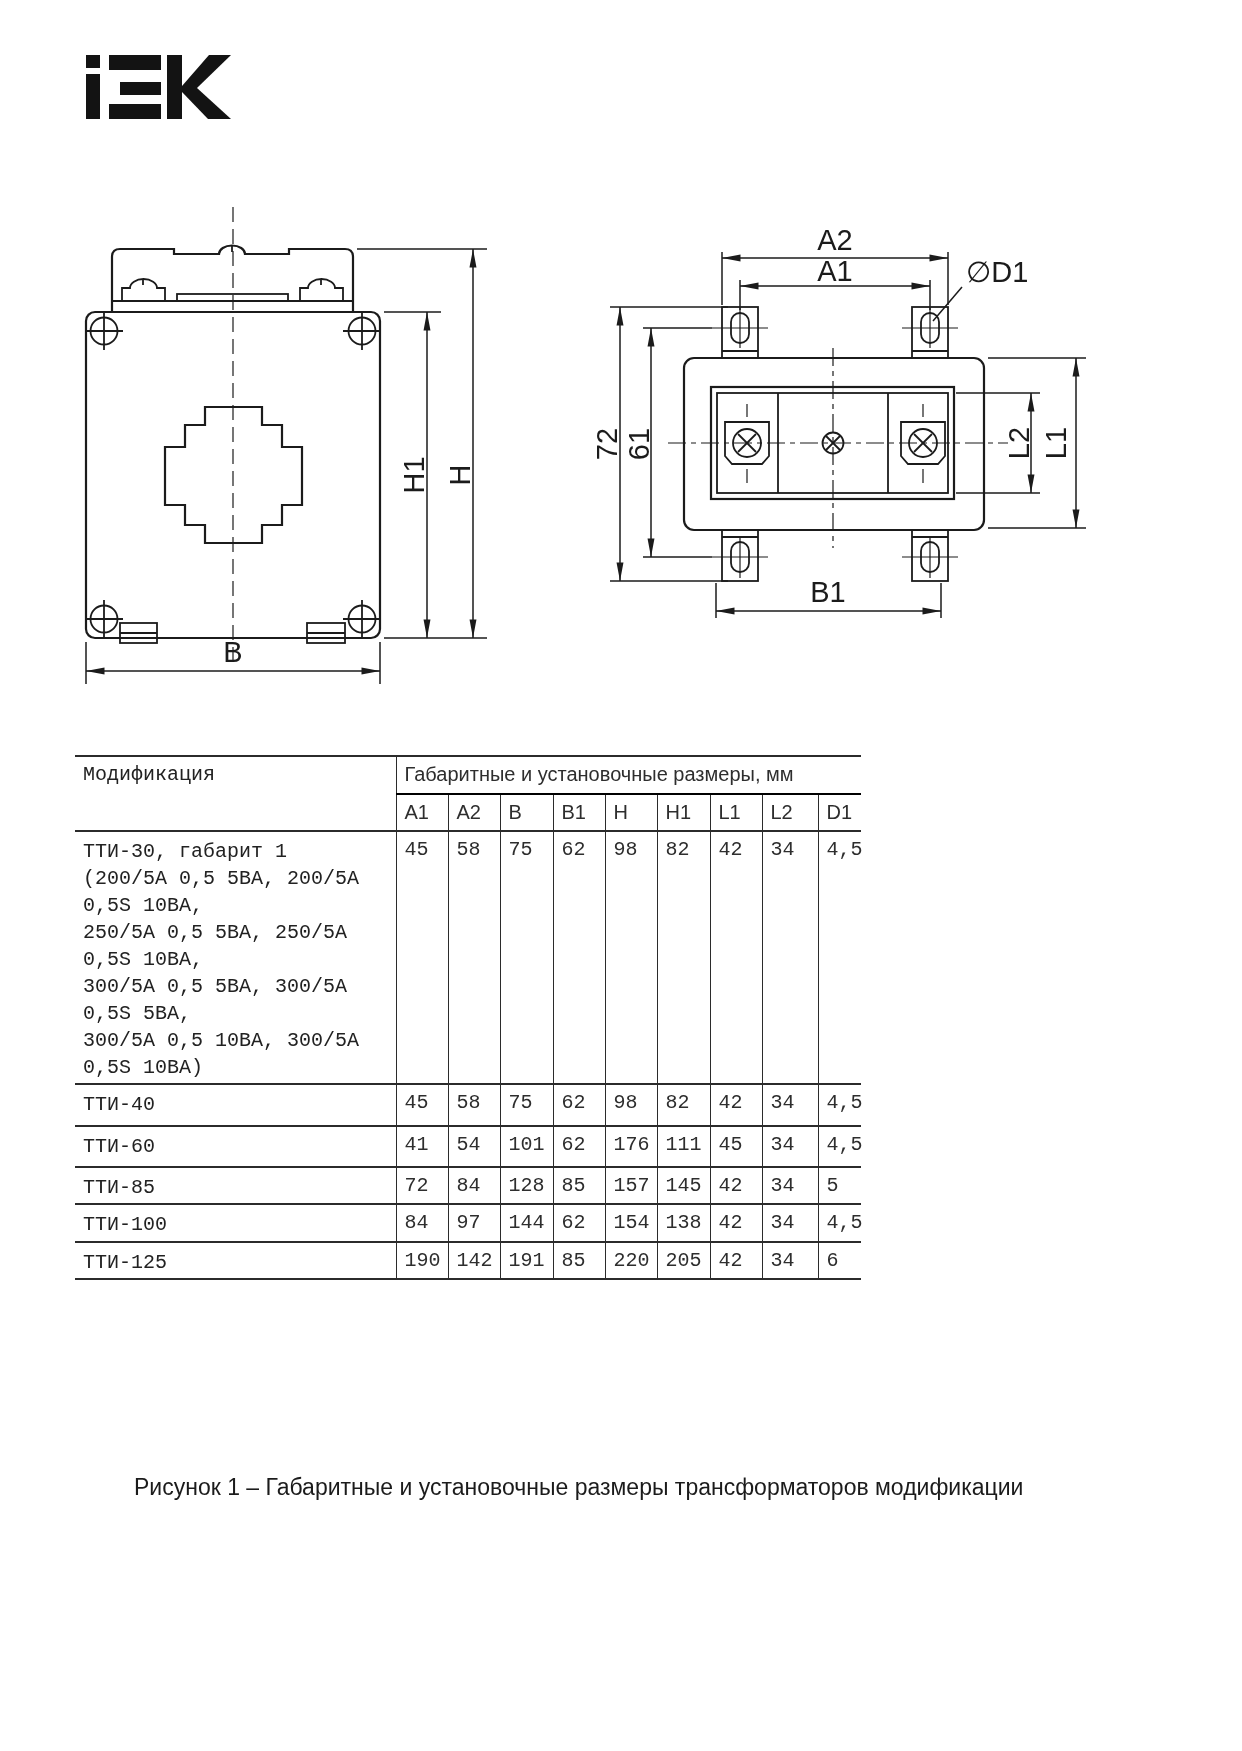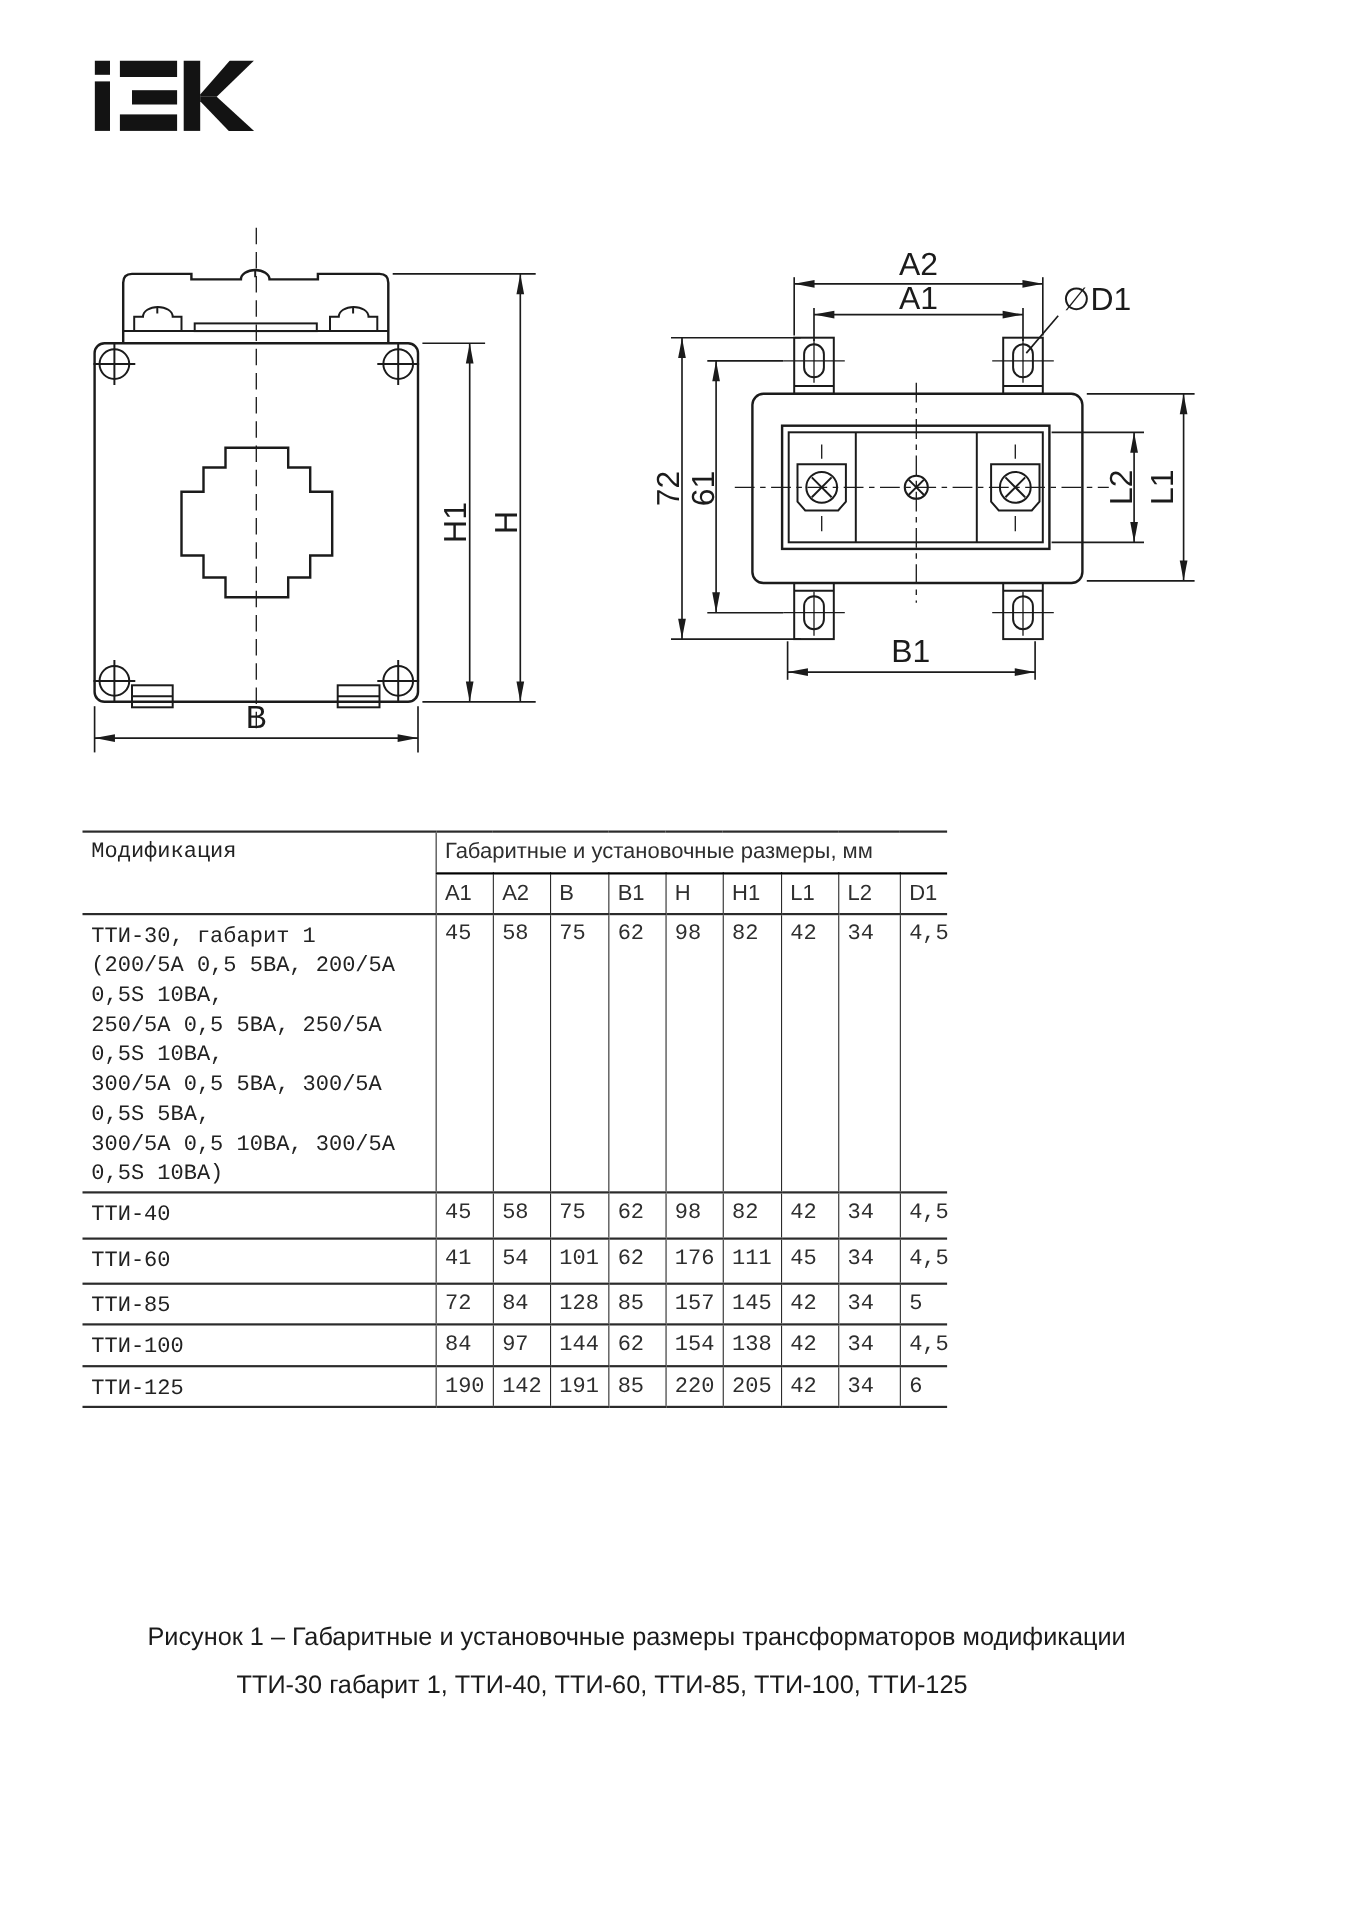--- a/index.html
+++ b/index.html
@@ -343,15 +343,14 @@
         <td class="num">220</td>
         <td class="num">205</td>
         <td class="num">42</td>
         <td class="num">34</td>
         <td class="num">6</td>
       </tr>
     </tbody>
   </table>
 
   <div class="caption-line l1">Рисунок 1 – Габаритные и установочные размеры трансформаторов модификации</div>
-  <div class="caption-line l2">ТТИ-30 габарит 1, ТТИ-40, ТТИ-60, ТТИ-85, ТТИ-100, ТТИ-125</div>
 
 </div>
 
 </body></html>

